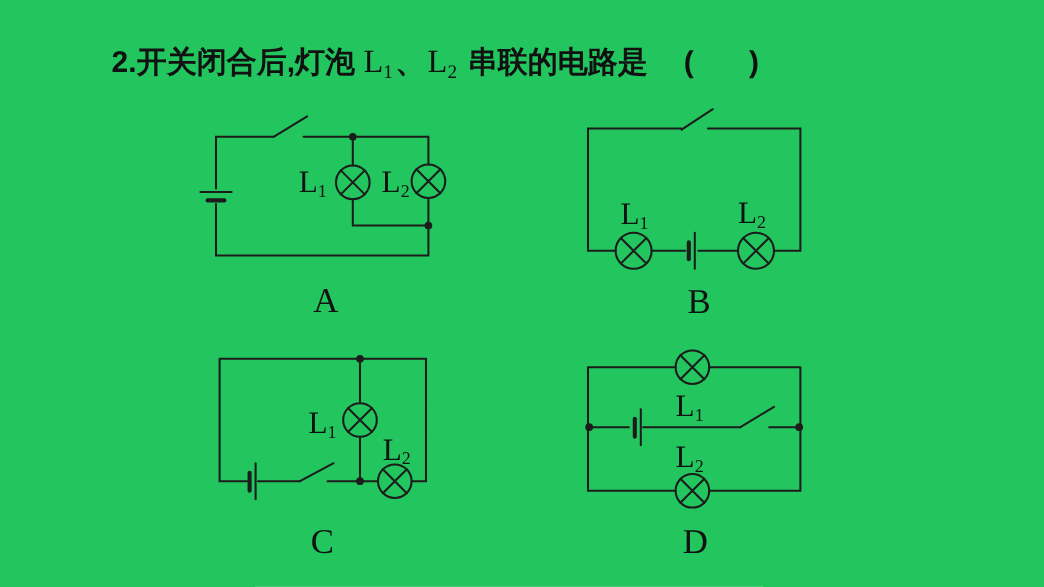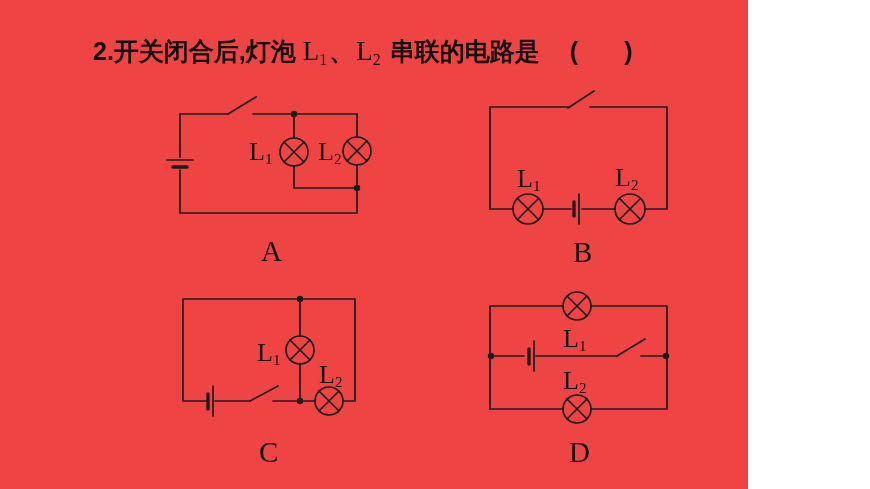--- a/index.html
+++ b/index.html
@@ -1,21 +1,21 @@
 <!DOCTYPE html>
 <html><head>
 <meta charset="utf-8">
 <style>
   html,body{margin:0;padding:0;}
   body{
     width:870px;height:489px;background:#ffffff;
     font-family:"Liberation Sans",sans-serif;
     position:relative;overflow:hidden;
   }
-  .page{position:relative;width:748px;height:489px;background:#ef4444;}
+  .page{position:relative;width:870px;height:489px;background:#22c55e;}
   .question{
     position:absolute;left:93px;top:36px;
     font-size:25px;font-weight:700;color:#111;
     white-space:nowrap;line-height:1.15;
   }
   .q-serif{
     font-family:"Liberation Serif",serif;font-weight:400;font-size:27px;
     margin:0 2px;
   }
   .q-serif sub{font-size:16px;line-height:0;vertical-align:-5px;}

